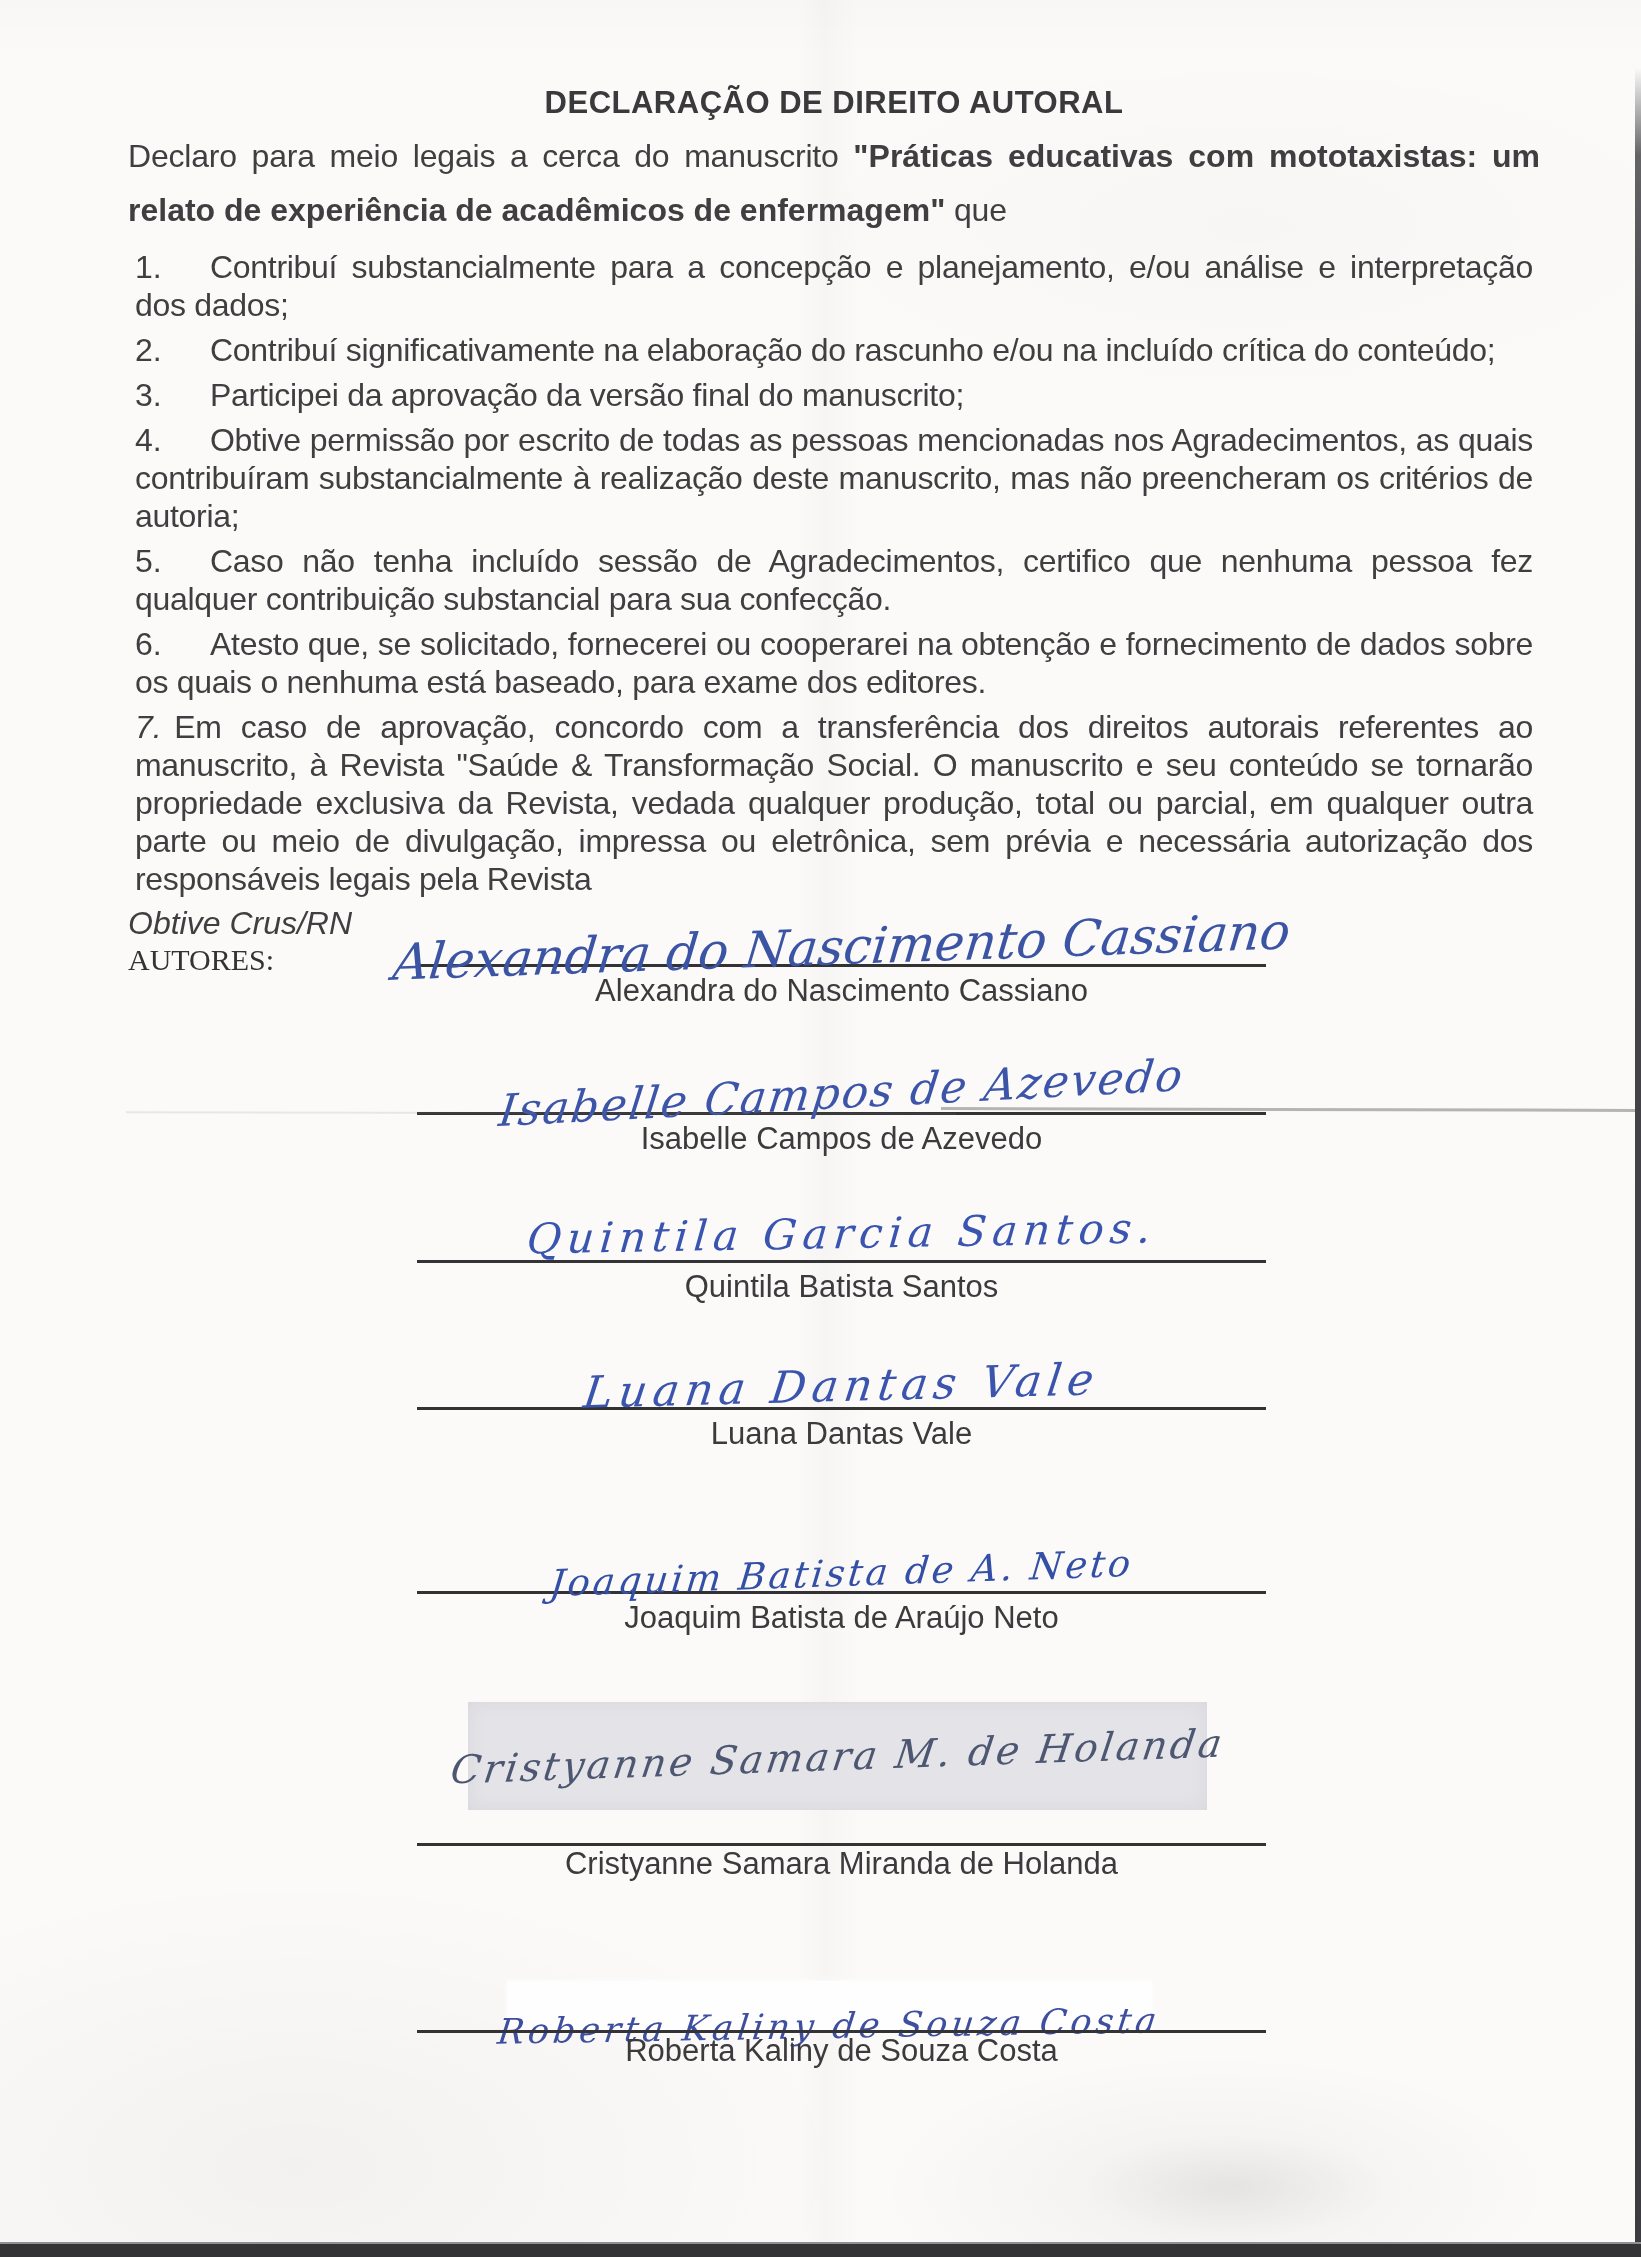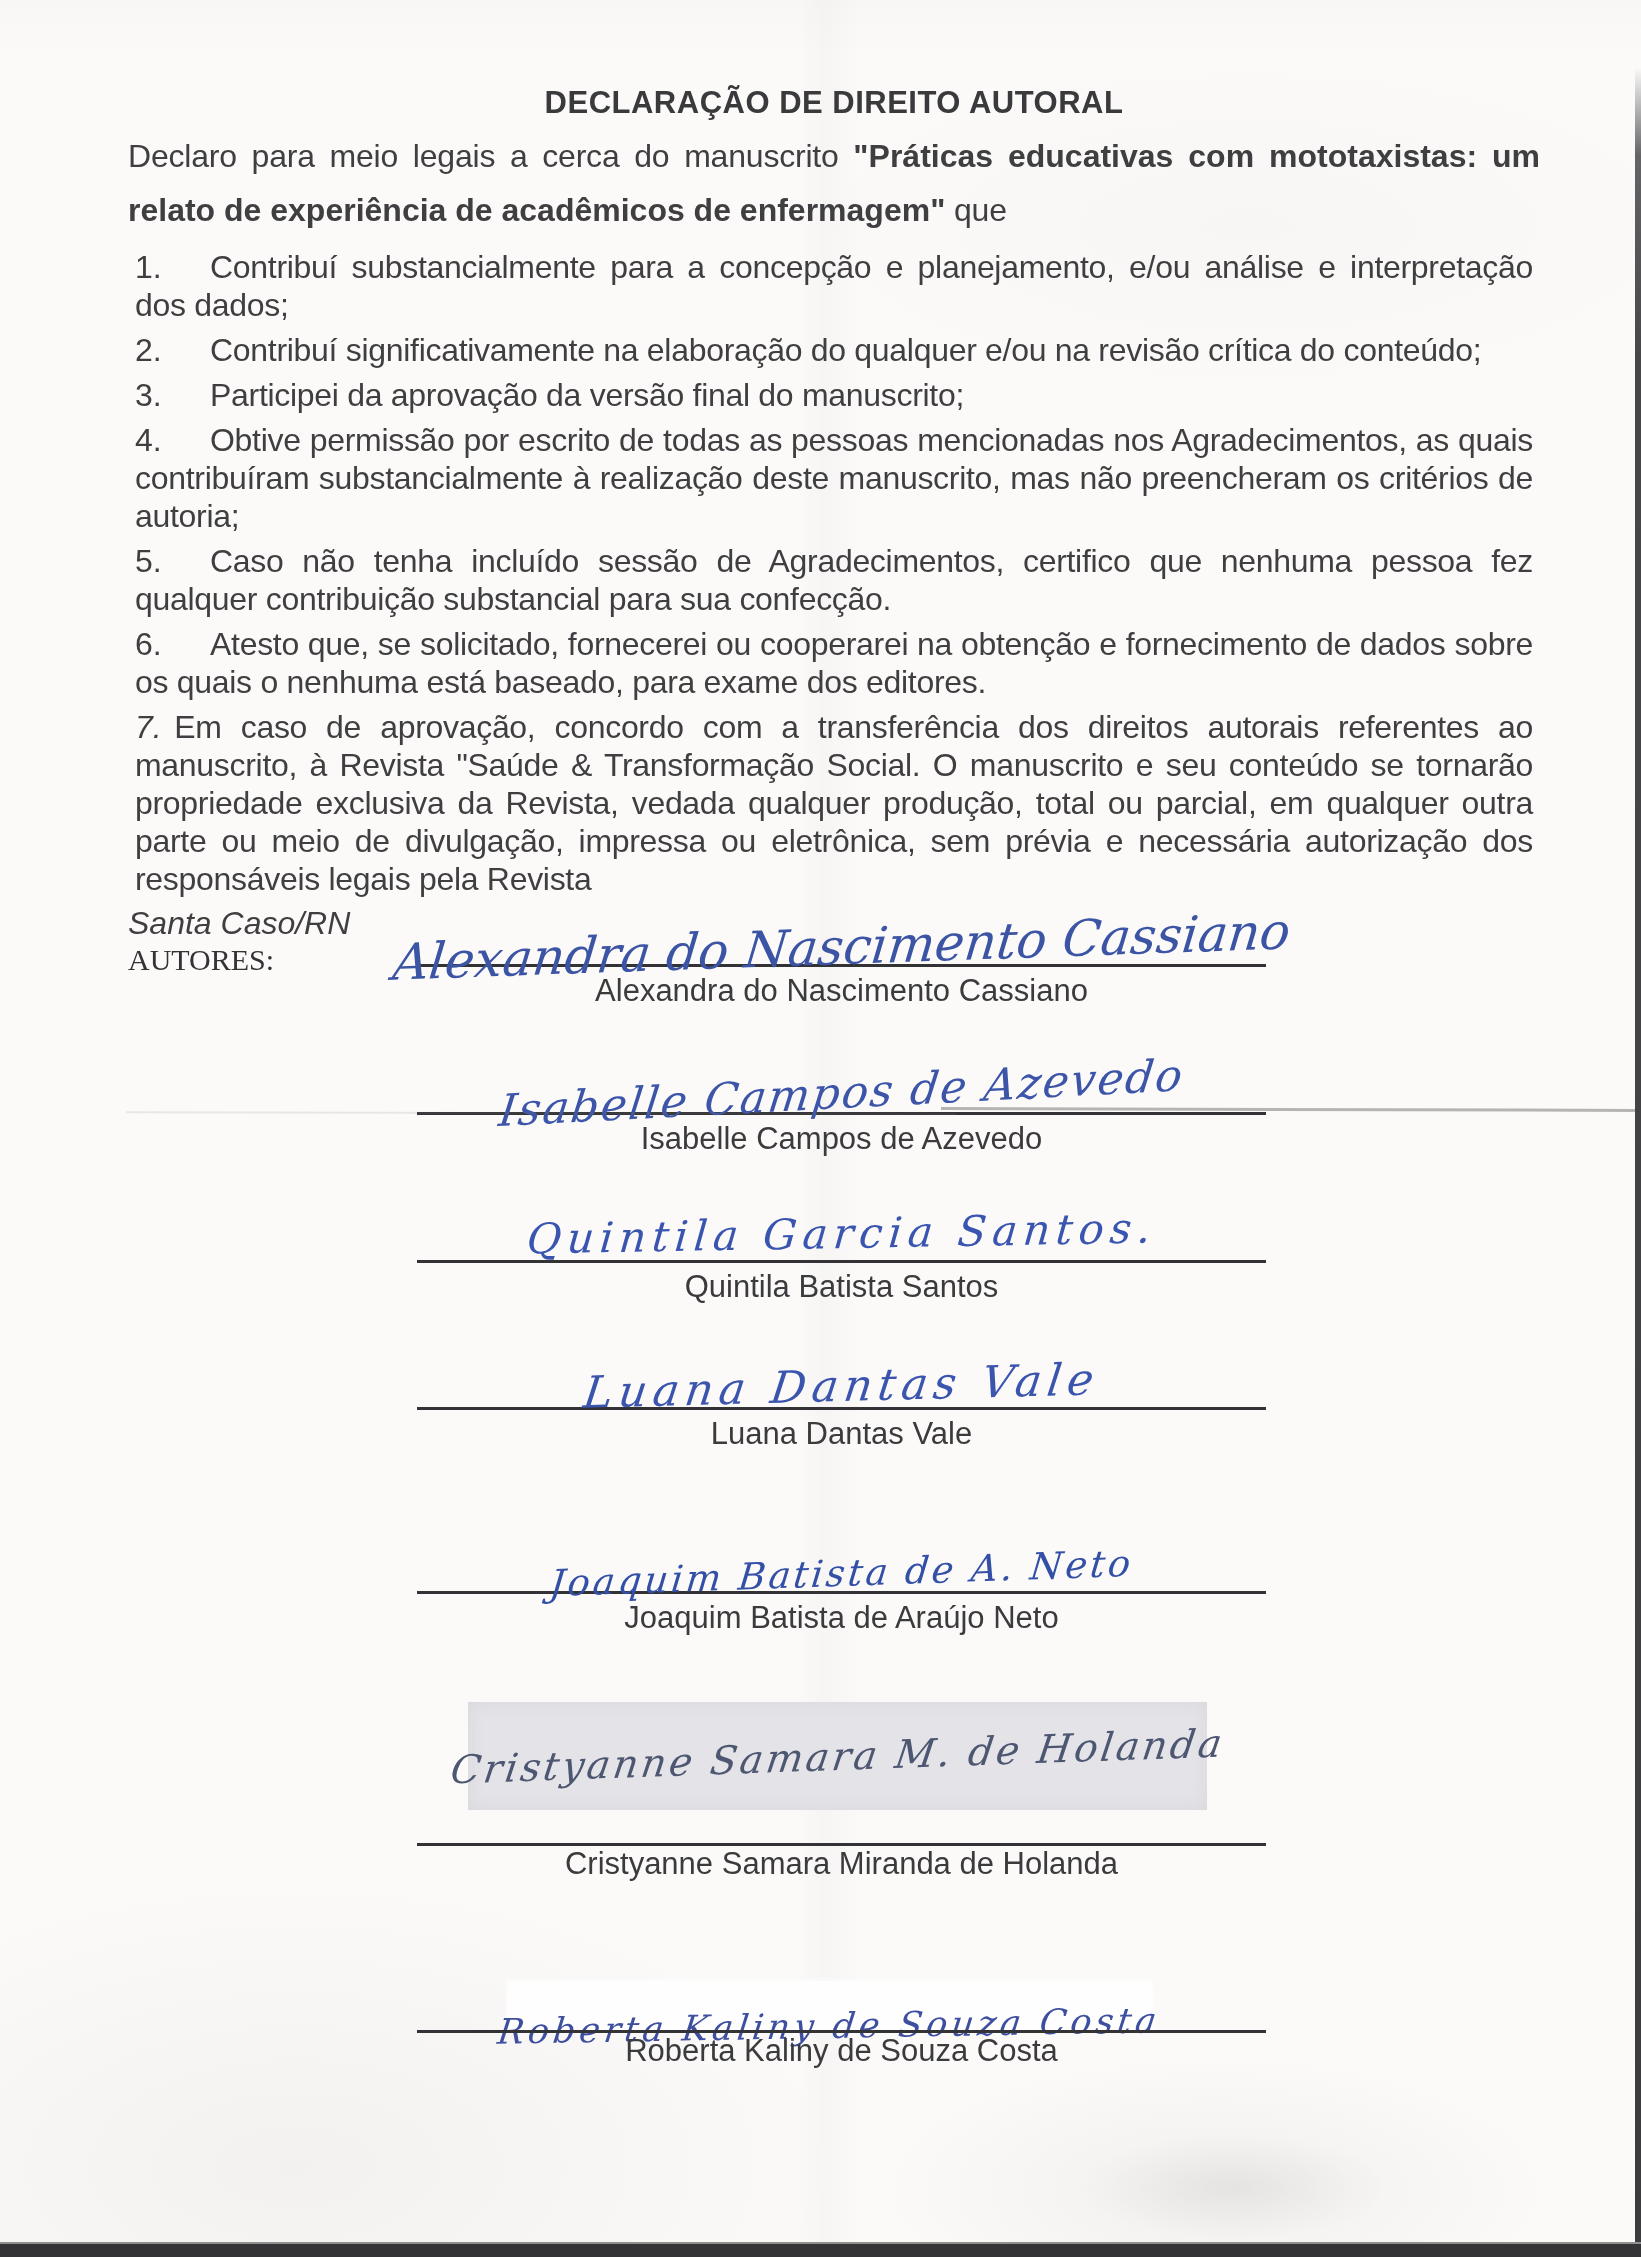--- a/index.html
+++ b/index.html
@@ -62,28 +62,28 @@
 <body>
 
 <div class="page">
 
   <div class="doc">
     <h1 class="title">DECLARAÇÃO DE DIREITO AUTORAL</h1>
 
     <p class="intro"><span>Declaro para meio legais a cerca do manuscrito </span><b>"Práticas educativas com mototaxistas: um relato de experiência de acadêmicos de enfermagem"</b><span> que</span></p>
 
     <p class="item"><span class="num">1.</span><span>Contribuí substancialmente para a concepção e planejamento, e/ou análise e interpretação dos dados;</span></p>
-    <p class="item"><span class="num">2.</span><span>Contribuí significativamente na elaboração do qualquer e/ou na revisão crítica do conteúdo;</span></p>
+    <p class="item"><span class="num">2.</span><span>Contribuí significativamente na elaboração do rascunho e/ou na incluído crítica do conteúdo;</span></p>
     <p class="item"><span class="num">3.</span><span>Participei da aprovação da versão final do manuscrito;</span></p>
     <p class="item"><span class="num">4.</span><span>Obtive permissão por escrito de todas as pessoas mencionadas nos Agradecimentos, as quais contribuíram substancialmente à realização deste manuscrito, mas não preencheram os critérios de autoria;</span></p>
     <p class="item"><span class="num">5.</span><span>Caso não tenha incluído sessão de Agradecimentos, certifico que nenhuma pessoa fez qualquer contribuição substancial para sua confecção.</span></p>
     <p class="item"><span class="num">6.</span><span>Atesto que, se solicitado, fornecerei ou cooperarei na obtenção e fornecimento de dados sobre os quais o nenhuma está baseado, para exame dos editores.</span></p>
     <p class="item"><span class="num tight">7.</span><span>Em caso de aprovação, concordo com a transferência dos direitos autorais referentes ao manuscrito, à Revista "Saúde &amp; Transformação Social. O manuscrito e seu conteúdo se tornarão propriedade exclusiva da Revista, vedada qualquer produção, total ou parcial, em qualquer outra parte ou meio de divulgação, impressa ou eletrônica, sem prévia e necessária autorização dos responsáveis legais pela Revista</span></p>
 
-    <p class="place">Santa Caso/RN</p>
+    <p class="place">Obtive Crus/RN</p>
     <p class="authors">AUTORES:</p>
   </div>
 
   <div class="sig-block" style="top:881px;">
     <div class="hand-area" style="height:83px;">
       <span class="hand" style="font-size:50px;color:#3b54a4;transform:rotate(-2deg) skewX(-8deg);margin-bottom:-11.6px;">Alexandra do Nascimento Cassiano</span>
     </div>
     <div class="sig-line"></div>
     <div class="sig-name">Alexandra do Nascimento Cassiano</div>
   </div>

